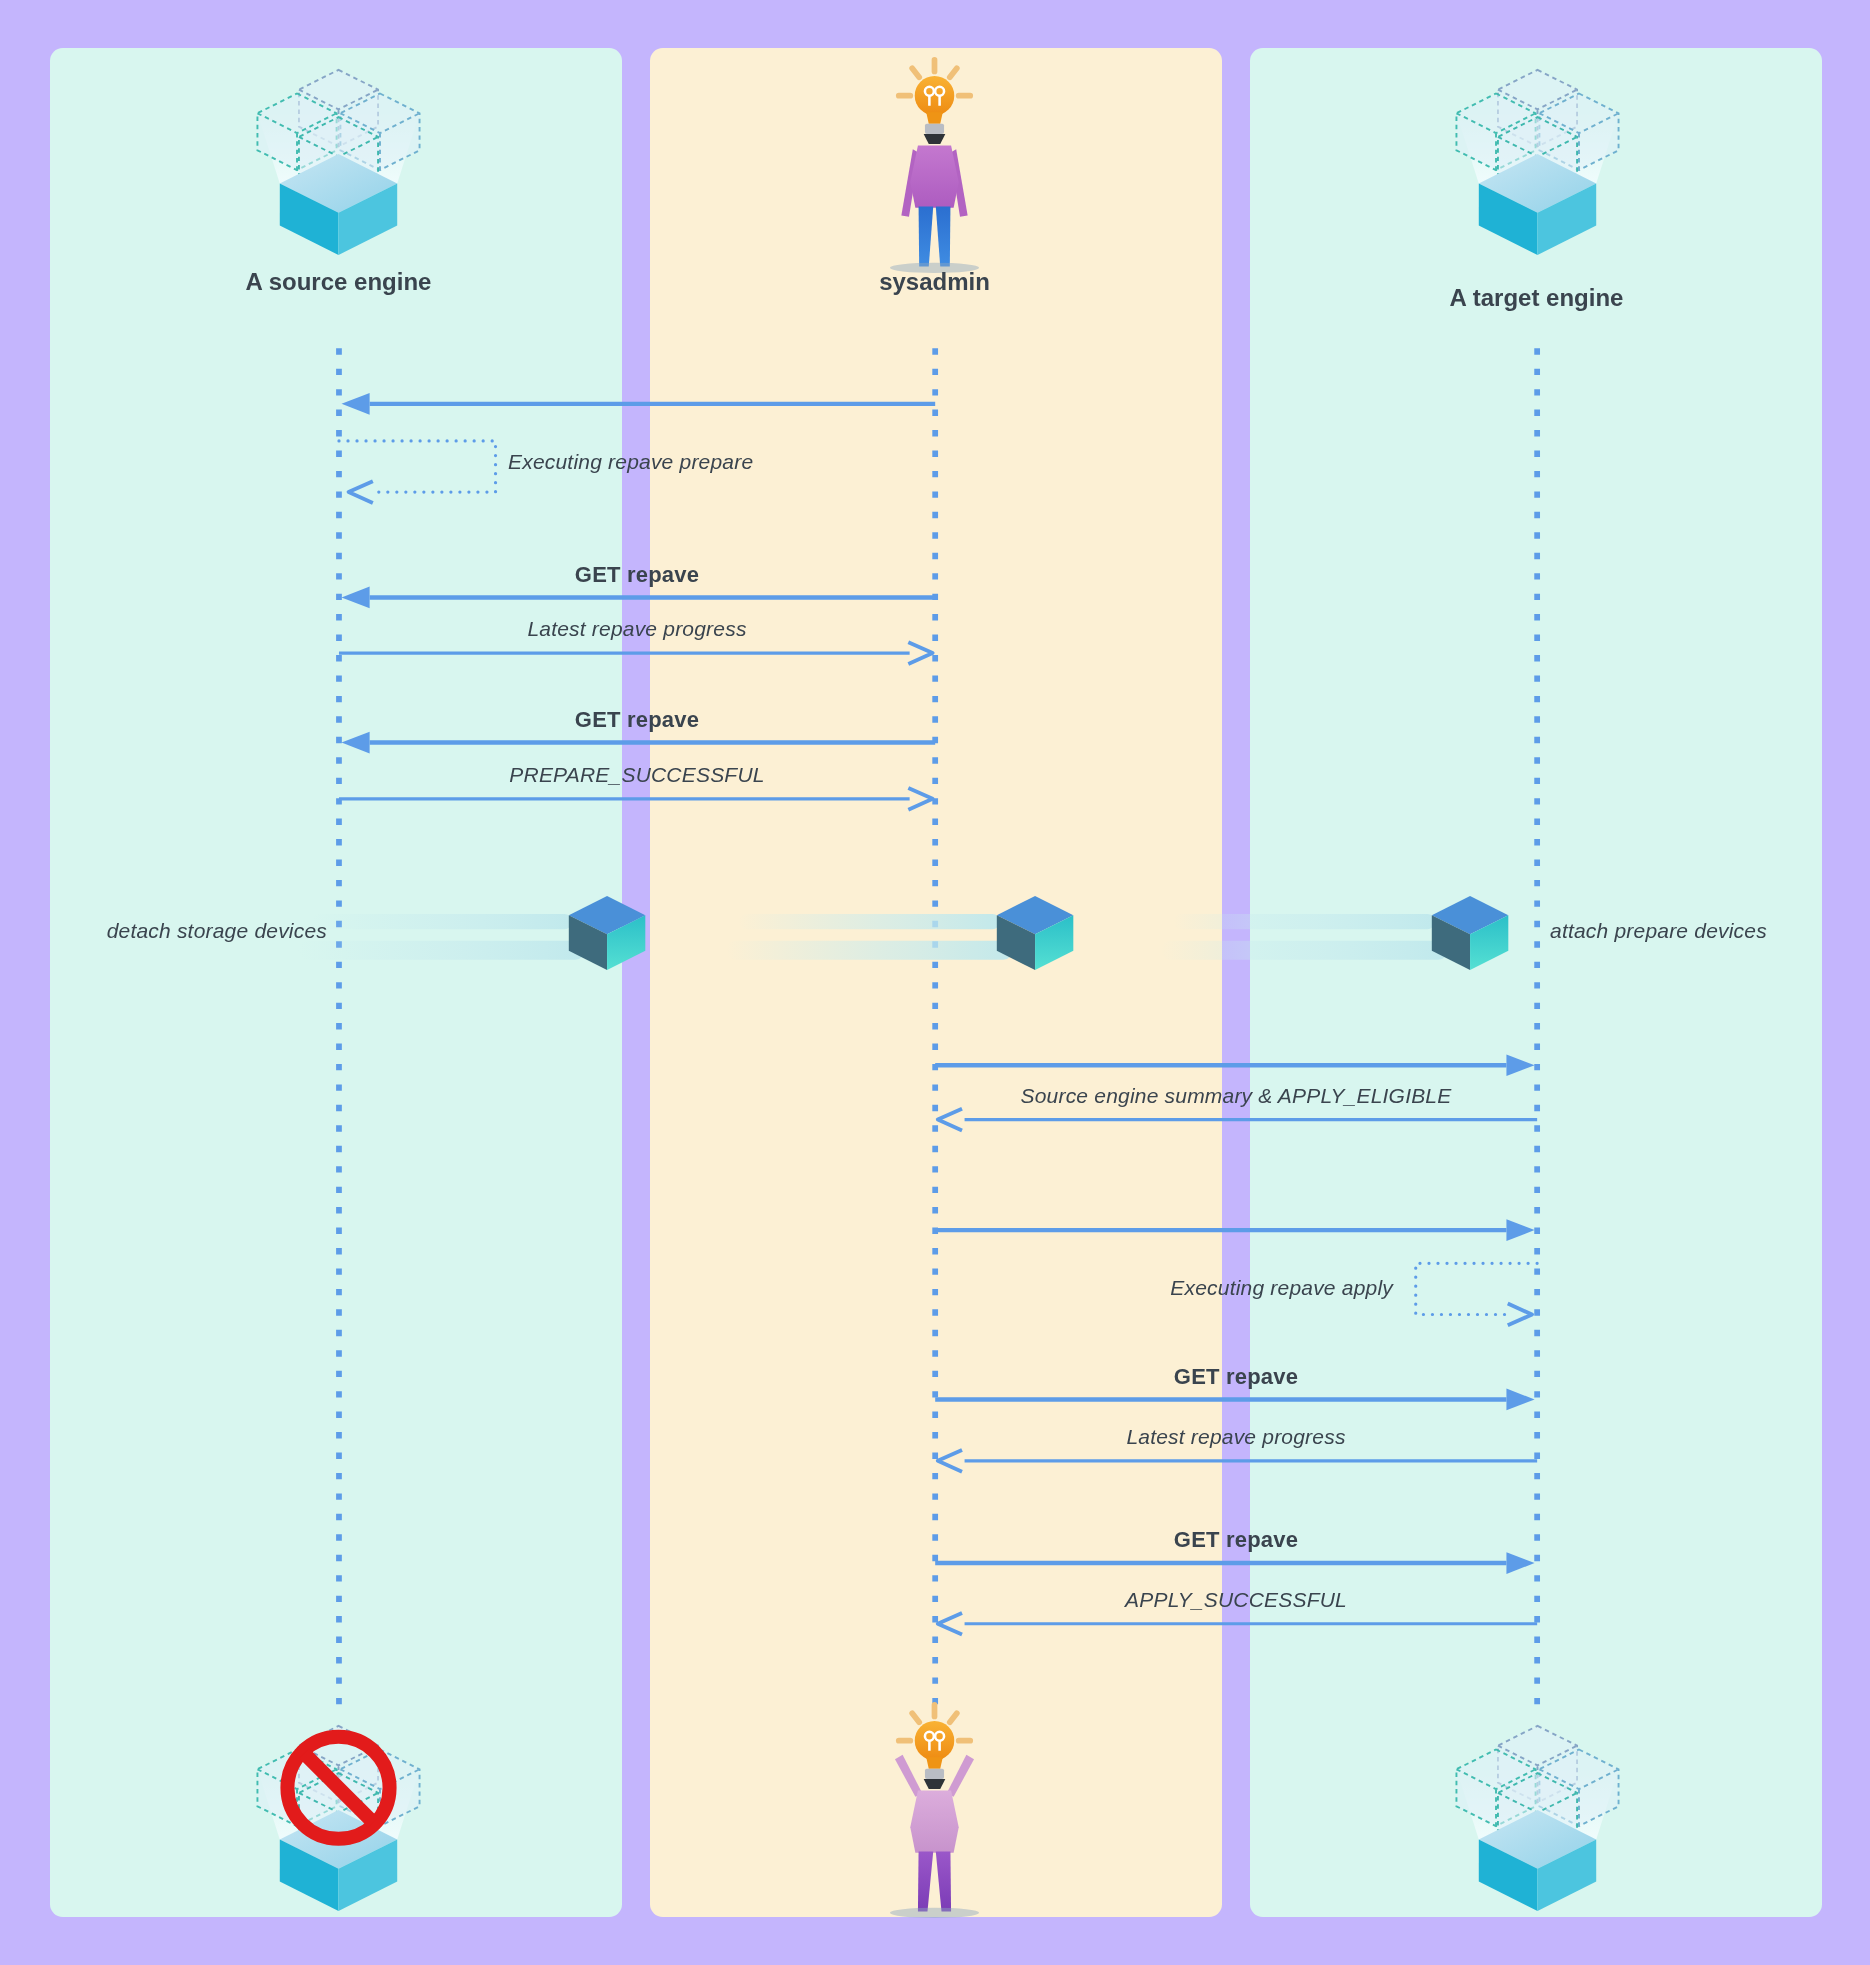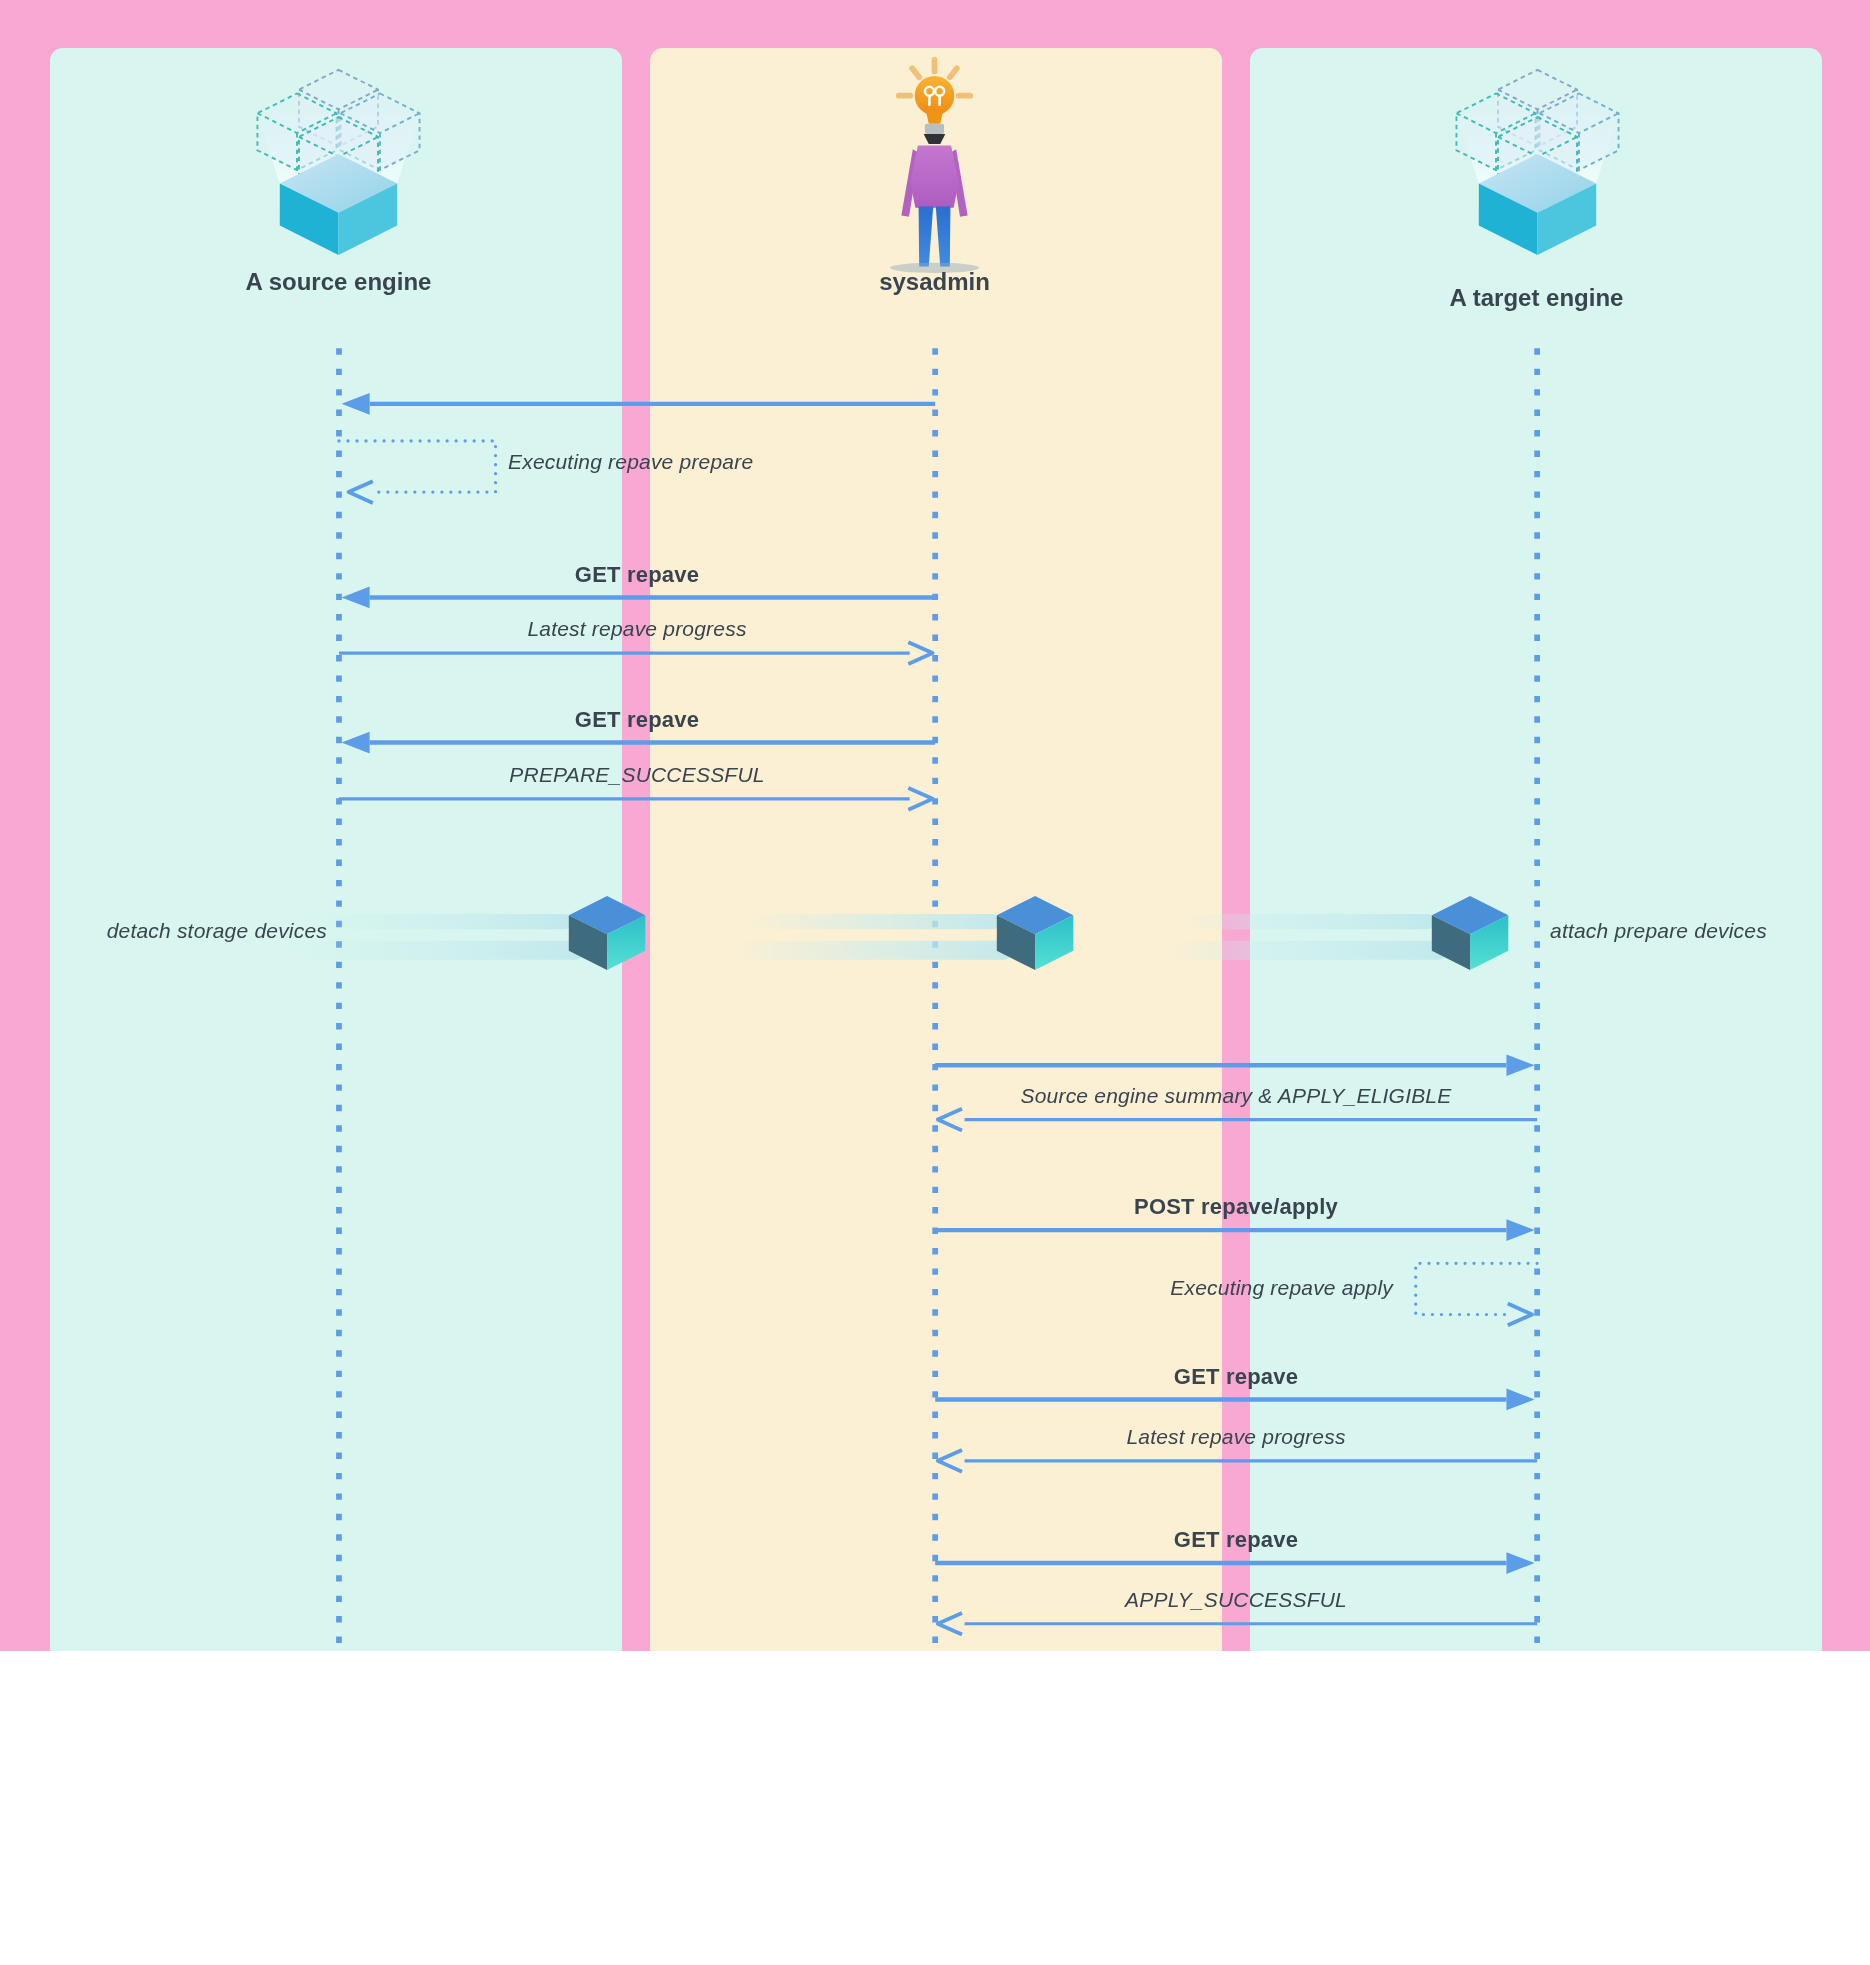--- a/index.html
+++ b/index.html
@@ -1,20 +1,20 @@
 <!DOCTYPE html>
 <html style="--lane-engine: #d8f6ef; --lane-admin: #fcf0d4; --arrow: #5d9ce8; --text: #3a444e; --prohibited: #e21b1b;font-size:10.2px"><head>
 <meta charset="utf-8">
 <style>
   :root{
     --lane-engine:#d8f6ef; --lane-admin:#fcf0d4; --arrow:#5d9ce8;
     --text:#3a444e; --prohibited:#e21b1b;
   }
   html,body{margin:0;padding:0;background:#ffffff;}
-  #canvas{position:relative;width:1871px;height:1651px;background:#f9a8d4;
+  #canvas{position:relative;width:1871px;height:1965px;background:#c4b5fd;
           font-family:"Liberation Sans",sans-serif;overflow:hidden;}
   .lane{position:absolute;top:48px;height:1869px;width:572px;border-radius:12.8px;}
   .lane.engine{background:var(--lane-engine);}
   .lane.admin{background:var(--lane-admin);}
   #overlay{position:absolute;left:0;top:0;width:1871px;height:1965px;}
   .lifeline{stroke:var(--arrow);stroke-width:9;stroke-dasharray:10 22;fill:none;}
   .flow{stroke:var(--arrow);fill:none;}
   .flow.req{stroke-width:7;}
   .flow.resp{stroke-width:5;}
   .head-solid{fill:var(--arrow);stroke:none;}
@@ -256,21 +256,20 @@
     </svg>
 
   <div class="msg resp left" style="left:508px;top:450px;width:332px">Executing repave prepare</div>
   <div class="msg" style="left:339px;top:562px;width:596px">GET repave</div>
   <div class="msg resp" style="left:339px;top:617px;width:596px">Latest repave progress</div>
   <div class="msg" style="left:339px;top:707px;width:596px">GET repave</div>
   <div class="msg resp" style="left:339px;top:763px;width:596px">PREPARE_SUCCESSFUL</div>
   <div class="msg resp right" style="left:51px;top:919px;width:276px">detach storage devices</div>
   <div class="msg resp left" style="left:1550px;top:919px;width:288px">attach prepare devices</div>
   <div class="msg resp" style="left:935px;top:1084px;width:602px">Source engine summary &amp; APPLY_ELIGIBLE</div>
-  <div class="msg" style="left:935px;top:1194px;width:602px">POST repave/apply</div>
   <div class="msg resp right" style="left:1080px;top:1276px;width:313px">Executing repave apply</div>
   <div class="msg" style="left:935px;top:1364px;width:602px">GET repave</div>
   <div class="msg resp" style="left:935px;top:1425px;width:602px">Latest repave progress</div>
   <div class="msg" style="left:935px;top:1527px;width:602px">GET repave</div>
   <div class="msg resp" style="left:935px;top:1588px;width:602px">APPLY_SUCCESSFUL</div>
 
   <svg class="icon" style="left:236px;top:1708px" width="205" height="217" viewBox="0 0 320 340">
       <use href="#sym-engine-blocked"></use>
     </svg>
   <svg class="icon" style="left:858px;top:1701px" width="153" height="217" viewBox="0 0 240 340">

